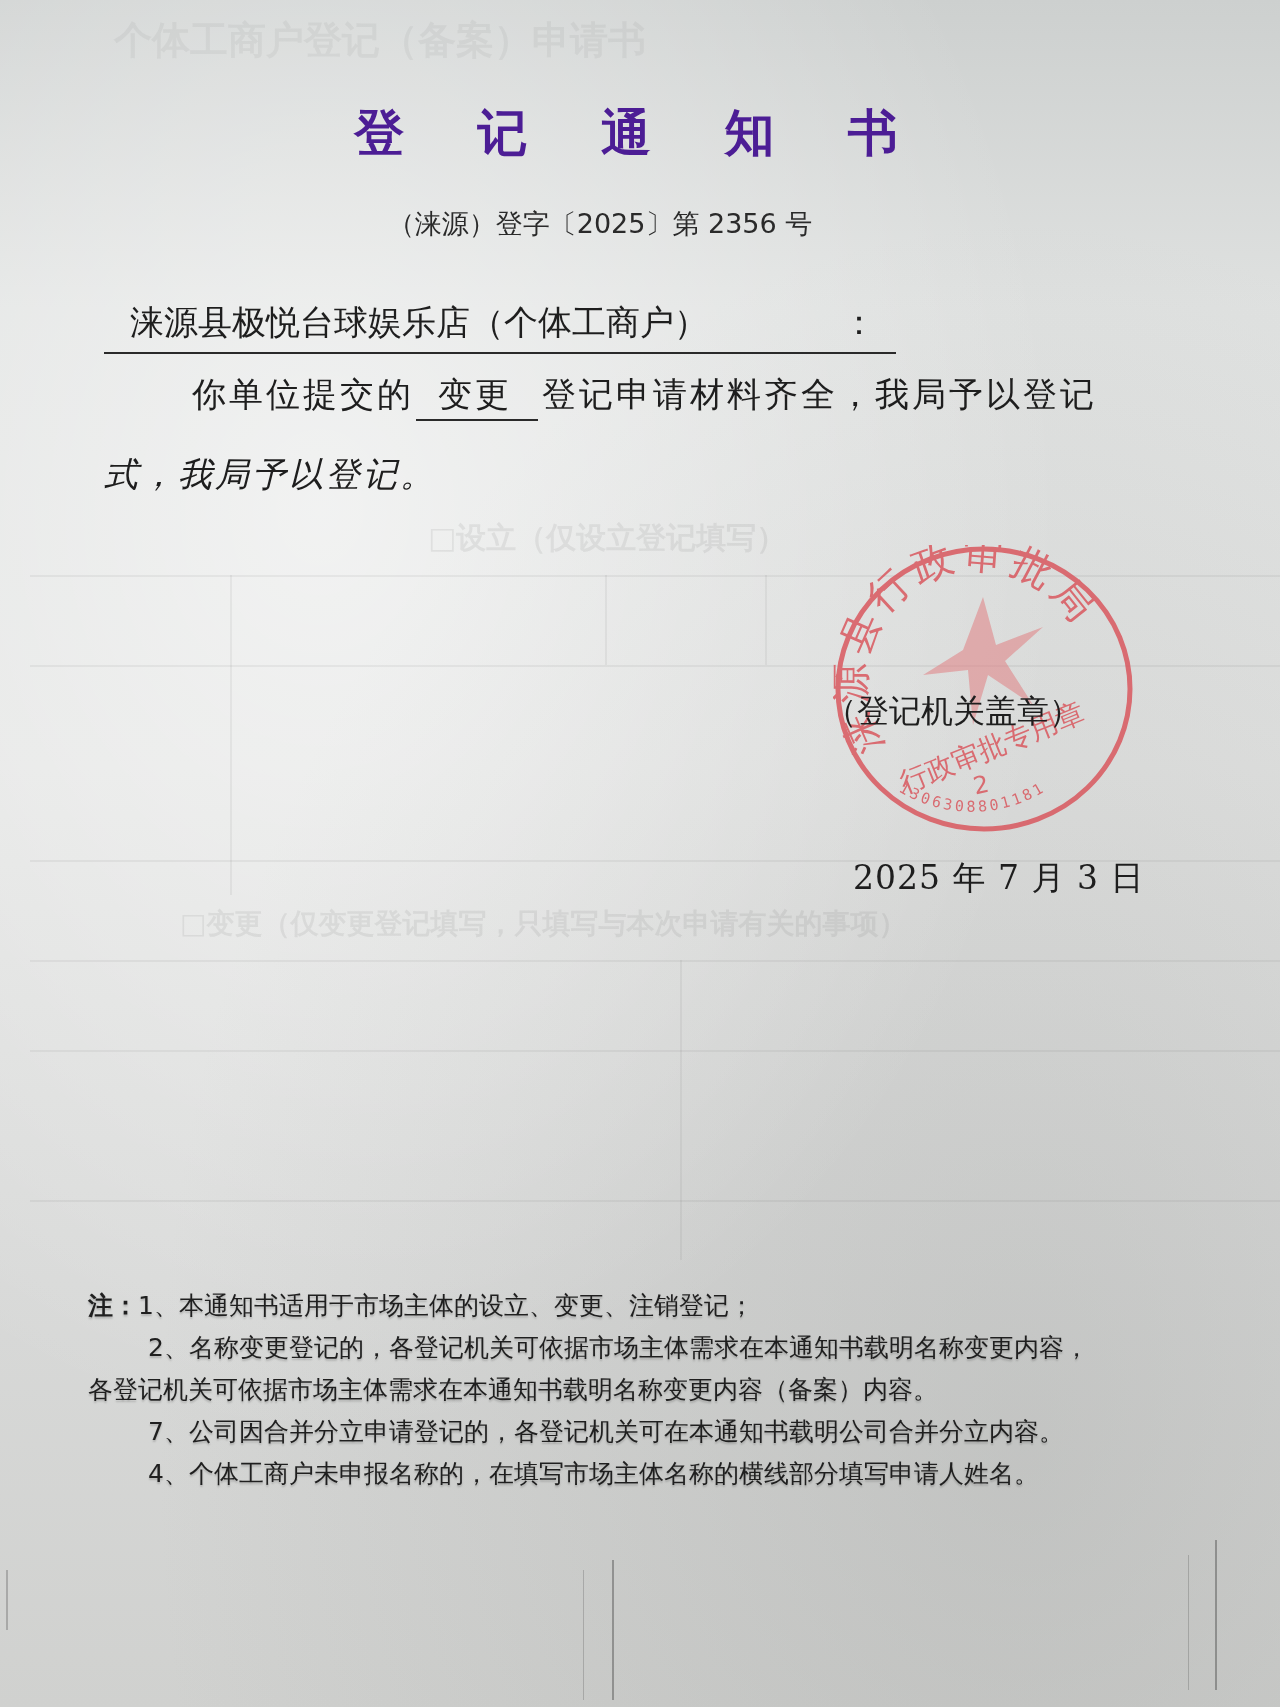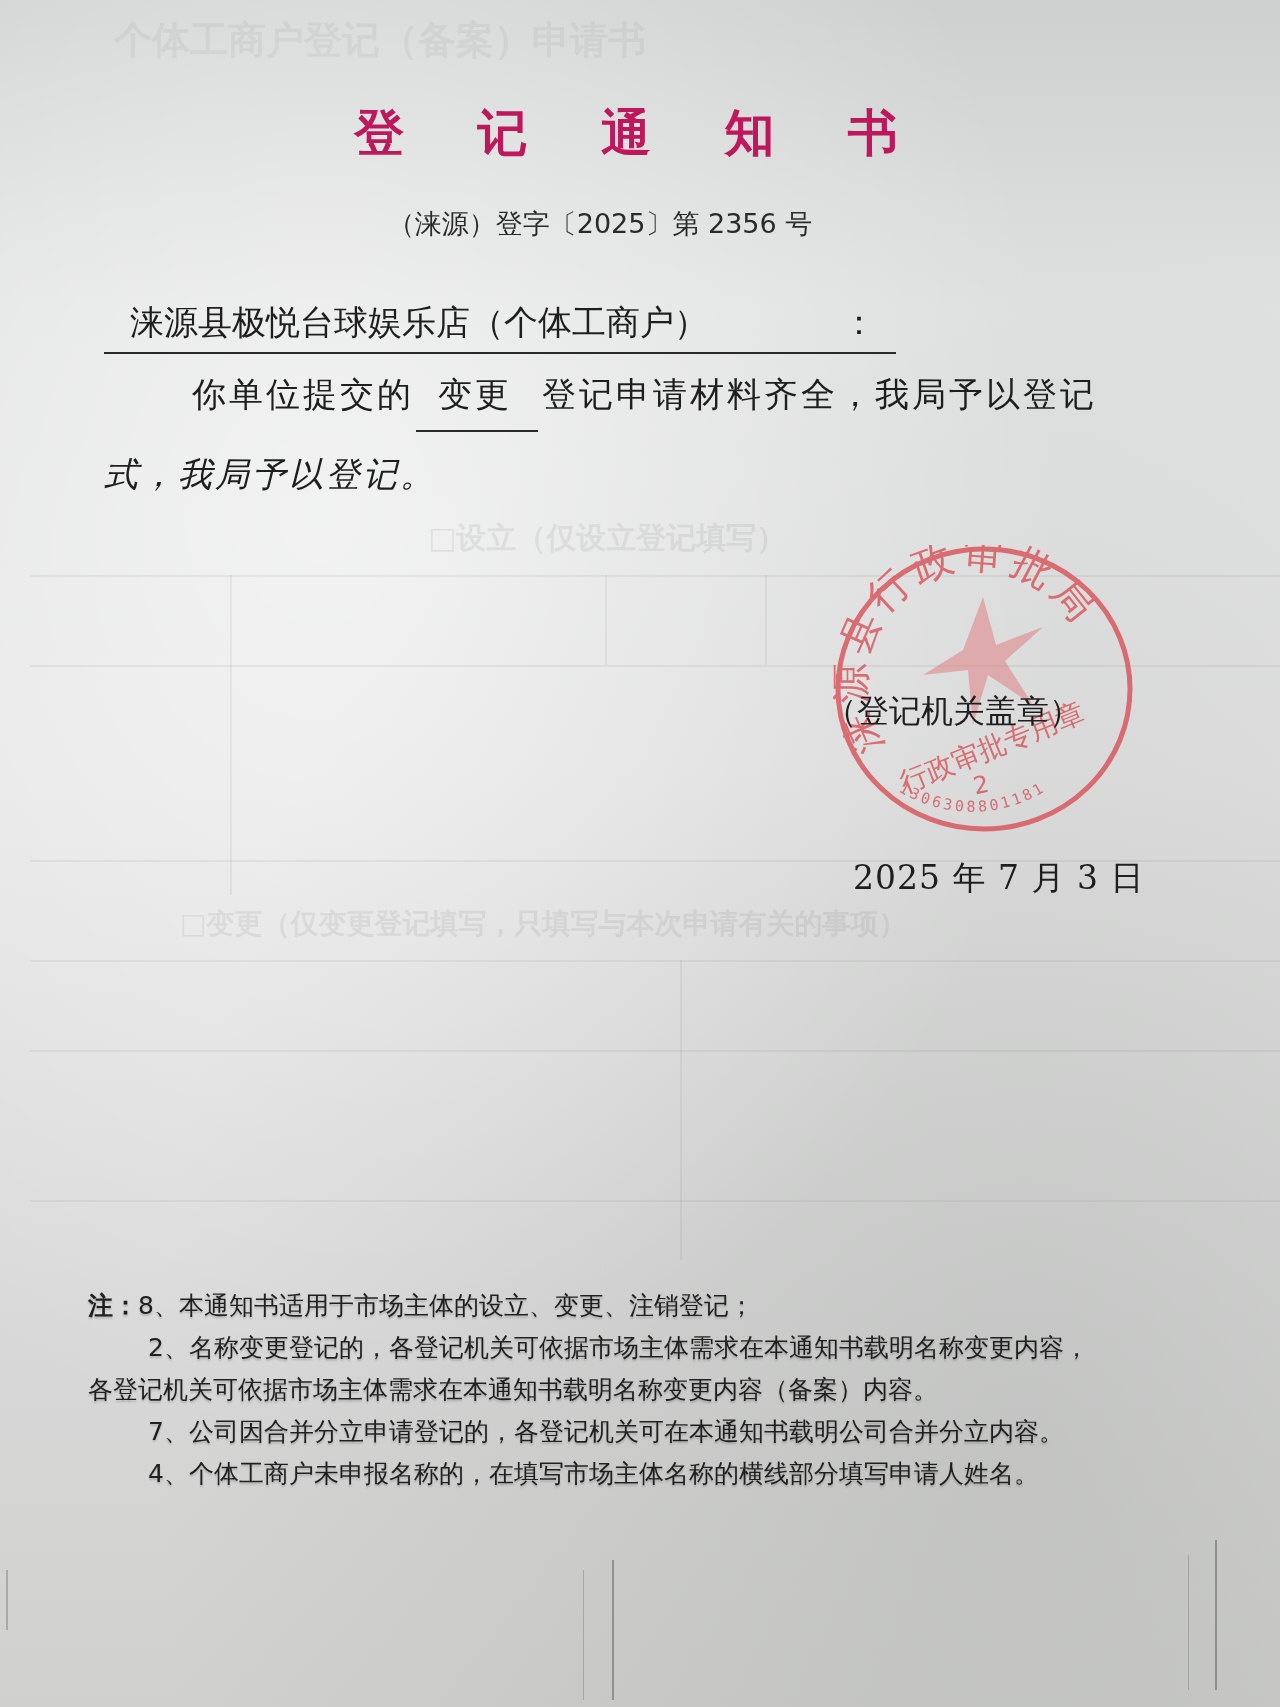--- a/index.html
+++ b/index.html
@@ -16,41 +16,41 @@
     .sheet { position: absolute; inset: 0; }
 
     
     .ghost { position: absolute; color: rgba(90,90,90,0.10); font-size: 30px; font-weight: bold; white-space: nowrap; }
     .ghost-line { position: absolute; background: rgba(90,90,90,0.08); }
 
     .title {
       position: absolute; left: 0; width: 1280px; top: 100px;
       text-align: center; font-size: 50px; font-weight: bold;
       letter-spacing: 28px; font-family: "DejaVu Sans", "Liberation Sans", sans-serif;
-      color: #be185d;
+      color: #4c1d95;
     }
     .doc-number {
       position: absolute; left: 0; width: 1200px; top: 206px;
       text-align: center; font-size: 27px; color: #2a2a2a;
       font-family: "DejaVu Sans", "Liberation Sans", sans-serif;
     }
     .addressee {
       position: absolute; left: 104px; top: 300px; width: 792px;
       border-bottom: 2px solid #2a2a2a; font-size: 34px; padding-left: 26px; padding-bottom: 6px;
       white-space: nowrap;
       font-family: Liberation Mono, monospace;
     }
     .addressee .colon { position: absolute; right: 20px; bottom: 6px; }
     .body-line {
       position: absolute; font-size: 34px; white-space: nowrap; letter-spacing: 3px;
     }
     .body-line.l1 { left: 192px; top: 372px; }
     .body-line.l2 { left: 104px; top: 452px; font-style: italic; }
     .fill {
-      display: inline-block; border-bottom: 2px solid #2a2a2a; padding: 0 26px 12px 22px; margin: 0 4px 0 2px; text-align: center;
+      display: inline-block; border-bottom: 2px solid #2a2a2a; padding: 0 26px 1px 22px; margin: 0 4px 0 2px; text-align: center;
     }
 
     .stamp {
       position: absolute; left: 833px; top: 545px; width: 300px; height: 290px;
     }
     .seal-caption {
       position: absolute; left: 825px; top: 690px; font-size: 32px; color: #1e1e1e;
       font-family: "DejaVu Sans", "Liberation Sans", sans-serif; white-space: nowrap;
     }
     .date {
@@ -119,21 +119,21 @@
       </text>
     </g>
   </svg>
 
   <div class="seal-caption">（登记机关盖章）</div>
 
   <div class="date">2025 年 7 月 3 日</div>
 
   <div class="notes">
     <div class="note-row">
-      <span class="note-label">注：</span><span>8、本通知书适用于市场主体的设立、变更、注销登记；</span>
+      <span class="note-label">注：</span><span>1、本通知书适用于市场主体的设立、变更、注销登记；</span>
     </div>
     <div class="note-row indent">2、名称变更登记的，各登记机关可依据市场主体需求在本通知书载明名称变更内容，</div>
     <div class="note-row">各登记机关可依据市场主体需求在本通知书载明名称变更内容（备案）内容。</div>
     <div class="note-row indent">7、公司因合并分立申请登记的，各登记机关可在本通知书载明公司合并分立内容。</div>
     <div class="note-row indent">4、个体工商户未申报名称的，在填写市场主体名称的横线部分填写申请人姓名。</div>
   </div>
 
   <div class="scan-speck" style="left:612px; top:1560px; width:2px; height:140px;"></div>
   <div class="scan-speck" style="left:583px; top:1570px; width:1px; height:130px; opacity:0.6;"></div>
   <div class="scan-speck" style="left:1215px; top:1540px; width:2px; height:150px;"></div>

